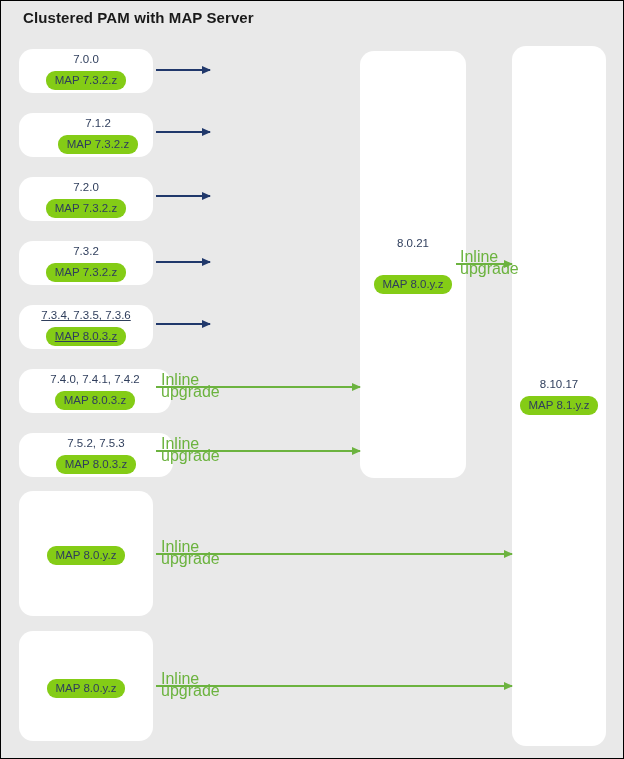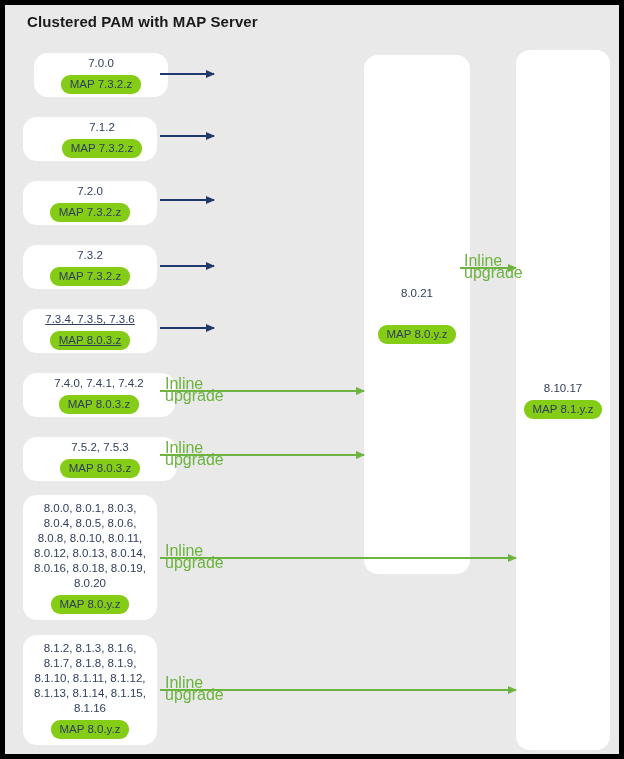--- a/index.html
+++ b/index.html
@@ -8,21 +8,21 @@
     background: #ffffff;
   }
   body {
     font-family: "Liberation Sans", sans-serif;
   }
   #canvas {
     position: relative;
     width: 624px;
     height: 759px;
     background: #e9e9e9;
-    border: 5px solid #000000;
+    border: 1px solid #000000;
     overflow: hidden;
   }
   #title {
     position: absolute;
     left: 22px; top: 8px;
     font-size: 15px;
     font-weight: bold;
     color: #1a1a1a;
     letter-spacing: 0.1px;
     white-space: nowrap;
@@ -91,21 +91,21 @@
   .edge-label .l1 { display: block; }
   .edge-label .l2 { display: block; }
 </style>
 </head>
 <body>
 
 <div id="canvas">
 
   <div id="title">Clustered PAM with MAP Server</div>
 
-  <div class="node" style="left:18px; top:48px; width:134px; height:44px;margin-left:11px;">
+  <div class="node" style="left:18px; top:48px; width:134px; height:44px;">
     <div class="vers">7.0.0</div>
     <div class="badge">MAP 7.3.2.z</div>
   </div>
 
   <div class="node" style="left:18px; top:112px; width:134px; height:44px;padding-left:24px;">
     <div class="vers">7.1.2</div>
     <div class="badge">MAP 7.3.2.z</div>
   </div>
 
   <div class="node" style="left:18px; top:176px; width:134px; height:44px;">
@@ -127,40 +127,29 @@
     <div class="vers">7.4.0, 7.4.1, 7.4.2</div>
     <div class="badge">MAP 8.0.3.z</div>
   </div>
 
   <div class="node" style="left:18px; top:432px; width:154px; height:44px;">
     <div class="vers">7.5.2, 7.5.3</div>
     <div class="badge">MAP 8.0.3.z</div>
   </div>
 
   <div class="node" style="left:18px; top:490px; width:134px; height:125px;">
-    <div class="vers">8.0.0, 8.0.1, 8.0.3,
-8.0.4, 8.0.5, 8.0.6,
-8.0.8, 8.0.10, 8.0.11,
-8.0.12, 8.0.13, 8.0.14,
-8.0.16, 8.0.18, 8.0.19,
-8.0.20</div>
     <div class="badge">MAP 8.0.y.z</div>
   </div>
 
   <div class="node" style="left:18px; top:630px; width:134px; height:110px;">
-    <div class="vers">8.1.2, 8.1.3, 8.1.6,
-8.1.7, 8.1.8, 8.1.9,
-8.1.10, 8.1.11, 8.1.12,
-8.1.13, 8.1.14, 8.1.15,
-8.1.16</div>
     <div class="badge">MAP 8.0.y.z</div>
   </div>
 
 
-  <div class="node tall" style="left:359px; top:50px; width:106px; height:519px;gap:20px;">
+  <div class="node tall" style="left:359px; top:50px; width:106px; height:427px;gap:20px;">
     <div class="vers">8.0.21</div>
     <div class="badge">MAP 8.0.y.z</div>
   </div>
 
   <div class="node tall" style="left:511px; top:45px; width:94px; height:700px;">
     <div class="vers">8.10.17</div>
     <div class="badge">MAP 8.1.y.z</div>
   </div>
 
   <div class="arrow blue" style="left:155px; top:68px; width:54px;">

